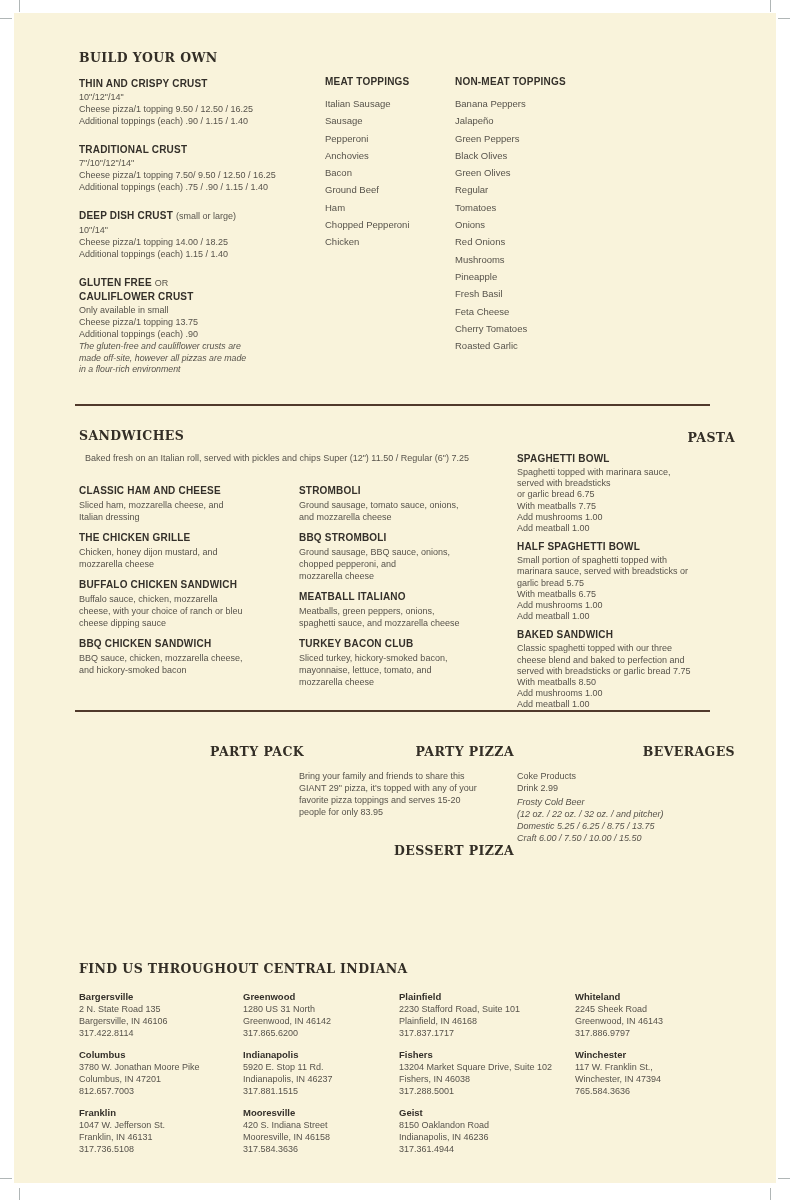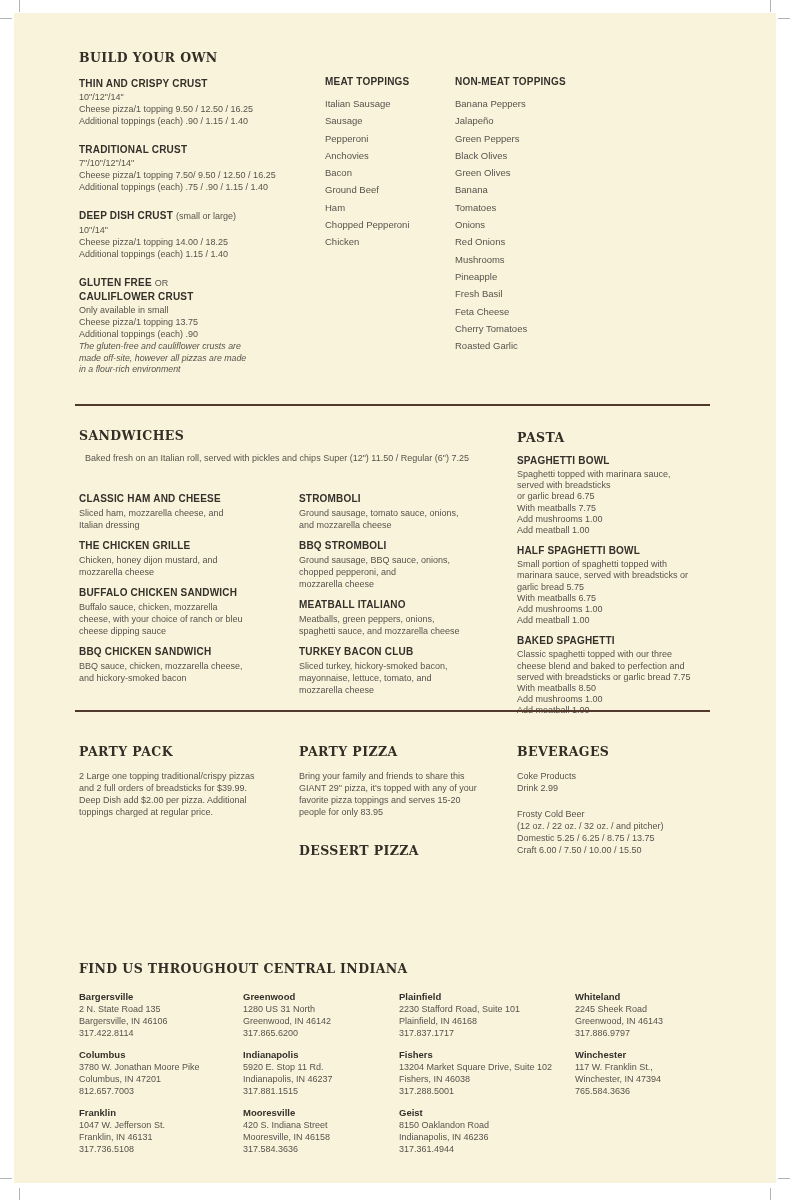--- a/index.html
+++ b/index.html
@@ -2,21 +2,21 @@
 <html><head>
 <meta charset="utf-8">
 <style>
   html,body{margin:0;padding:0;background:#ffffff;width:790px;height:1200px;
     font-family:"Liberation Sans",sans-serif;-webkit-font-smoothing:antialiased;}
   .stage{position:relative;width:790px;height:1200px;overflow:hidden;background:#fff;}
   .sheet{position:absolute;left:14px;top:13px;width:762px;height:1170px;background:#F9F3DB;}
   .crop{position:absolute;background:#b0b6b6;}
   .sec{position:absolute;left:0;right:0;}
   .title{position:absolute;left:65px;top:0;margin:0;font-family:"DejaVu Serif","Liberation Serif",serif;
-    font-weight:700;font-size:12.5px;line-height:16px;color:#332E26;letter-spacing:.4px;}
+    font-weight:700;font-size:12.5px;line-height:16px;color:#332E26;letter-spacing:.4px;text-align:right;}
   .col{position:absolute;}
   .item-name{font-size:10px;font-weight:700;color:#34302A;line-height:13px;letter-spacing:.2px;}
   .note{font-weight:400;color:#57534B;font-size:9px;letter-spacing:0;}
   .body{font-size:9px;line-height:12px;color:#57534B;}
   .pre{white-space:pre-line;}
   .italic{font-style:italic;font-size:8.8px;line-height:11.5px;}
   .optional:empty{display:none;}
   
   .sec-build{top:37px;}
   .b-crusts{left:65px;top:27px;width:250px;}
@@ -26,38 +26,38 @@
   .top-list{list-style:none;margin:0;padding:0;}
   .top-list li{font-size:9.5px;line-height:17.3px;color:#57534B;}
   .b-meat{left:311px;top:25px;width:128px;}
   .b-nonmeat{left:441px;top:25px;width:260px;}
   .divider{position:absolute;left:61px;width:635px;height:1.5px;background:#50392B;}
   .div1{top:391px;}
   .div2{top:697px;}
   
   .sec-sand{top:415px;}
   .intro{position:absolute;left:71px;top:25px;width:434px;white-space:nowrap;font-size:9px;color:#57534B;}
-  .menu-item{margin-bottom:8px;margin-top:8px;}
+  .menu-item{margin-bottom:8px;}
   .menu-item .body{margin-top:2px;}
   .s-col1{left:65px;top:56px;width:215px;}
   .s-col2{left:285px;top:56px;width:215px;}
   .p-col{left:503px;top:2px;width:218px;}
   .p-col .title{left:0;position:relative;}
   .p-items{margin-top:6px;}
   .p-col .body{line-height:11.2px;}
   .p-col .menu-item{margin-bottom:6px;}
   
   .sec-party{top:731px;}
   .pp-col{left:65px;top:0;width:225px;}
   .pz-col{left:285px;top:0;width:215px;}
   .bev-col{left:503px;top:0;width:218px;}
   .sec-party .title{position:relative;left:0;}
   .party-desc{margin-top:10px;}
   .dessert-block{margin-top:25px;}
-  .bev2{margin-top:14px;}
+  .bev2{margin-top:2px;font-style:italic;}
   
   .sec-loc{top:948px;}
   .loc-cols{position:absolute;left:0;right:0;top:29px;}
   .l-col1{left:65px;top:0;width:162px;}
   .l-col2{left:229px;top:0;width:154px;}
   .l-col3{left:385px;top:0;width:174px;}
   .l-col4{left:561px;top:0;width:155px;}
   .loc{margin-bottom:9px;}
   .loc-city{font-size:9.5px;font-weight:700;color:#34302A;line-height:13px;}
   .loc-lines{font-size:9px;line-height:12px;color:#57534B;}
@@ -140,21 +140,21 @@
 
       <div class="col b-nonmeat">
         <h3 class="top-head">NON-MEAT TOPPINGS</h3>
         <ul class="top-list">
 
         <li>Banana Peppers</li>
             <li>Jalapeño</li>
             <li>Green Peppers</li>
             <li>Black Olives</li>
             <li>Green Olives</li>
-            <li>Banana</li>
+            <li>Regular</li>
             <li>Tomatoes</li>
             <li>Onions</li>
             <li>Red Onions</li>
             <li>Mushrooms</li>
             <li>Pineapple</li>
             <li>Fresh Basil</li>
             <li>Feta Cheese</li>
             <li>Cherry Tomatoes</li>
             <li>Roasted Garlic</li>
           </ul>
@@ -242,41 +242,37 @@
               <div class="item-name">HALF SPAGHETTI BOWL</div>
               <div class="body pre">Small portion of spaghetti topped with
 marinara sauce, served with breadsticks or
 garlic bread 5.75
 With meatballs  6.75
 Add mushrooms  1.00
 Add meatball  1.00</div>
             </div>
 
             <div class="menu-item">
-              <div class="item-name">BAKED SPAGHETTI</div>
+              <div class="item-name">BAKED SANDWICH</div>
               <div class="body pre">Classic spaghetti topped with our three
 cheese blend and baked to perfection and
 served with breadsticks or garlic bread  7.75
 With meatballs  8.50
 Add mushrooms  1.00
 Add meatball  1.00</div>
             </div>
           </div>
       </div>
     </section>
 
     <div class="divider div2"></div>
 
     <section class="sec sec-party">
       <div class="col pp-col">
         <h2 class="title">PARTY PACK</h2>
-        <div class="body pre party-desc">2 Large one topping traditional/crispy pizzas
-and 2 full orders of breadsticks for $39.99.
-Deep Dish add $2.00 per pizza. Additional
-toppings charged at regular price.</div>
       </div>
 
       <div class="col pz-col">
         <h2 class="title">PARTY PIZZA</h2>
         <div class="body pre party-desc">Bring your family and friends to share this
 GIANT 29" pizza, it's topped with any of your
 favorite pizza toppings and serves 15-20
 people for only 83.95</div>
         <div class="dessert-block">
           <h2 class="title" style="position:relative;left:0;">DESSERT PIZZA</h2>

